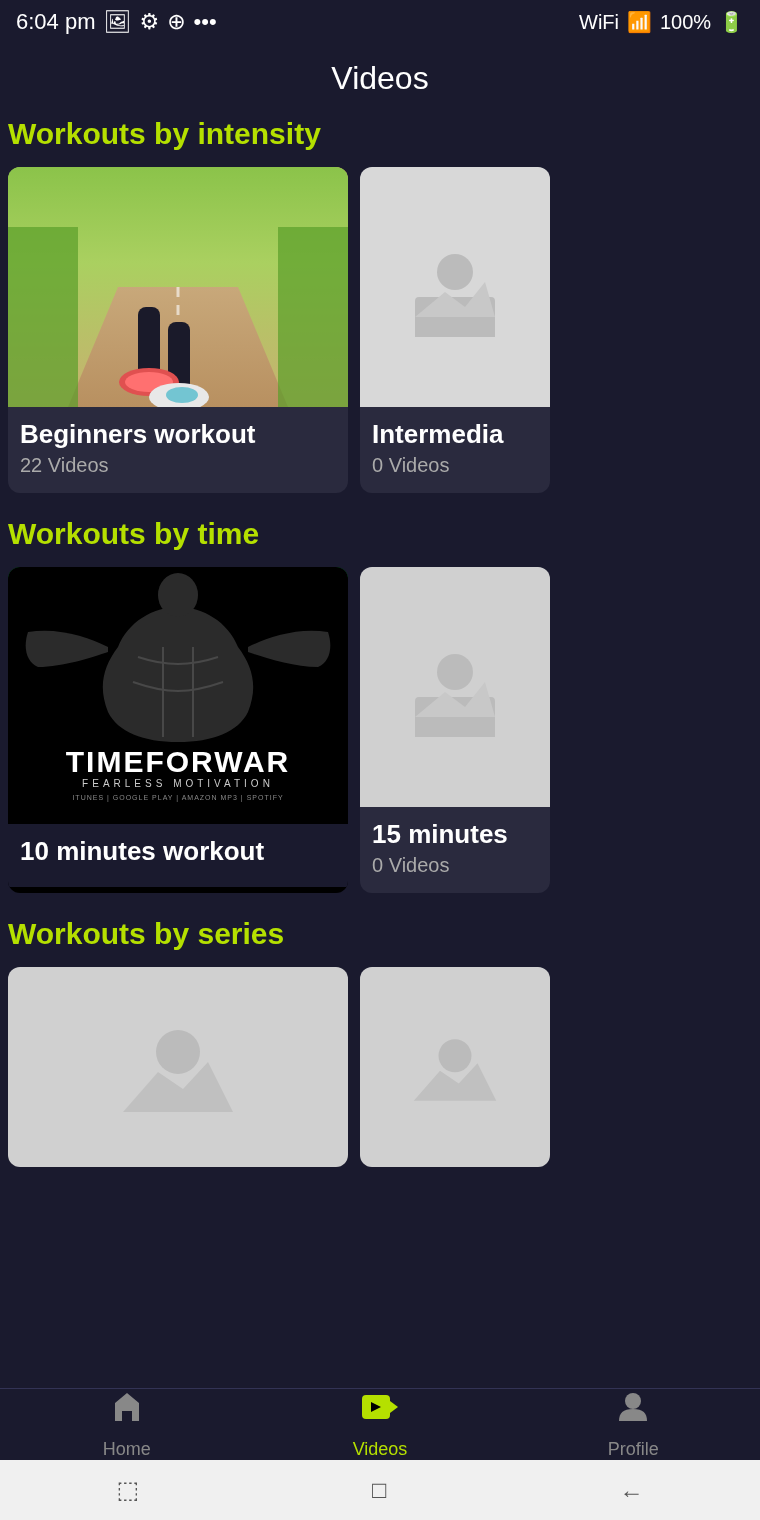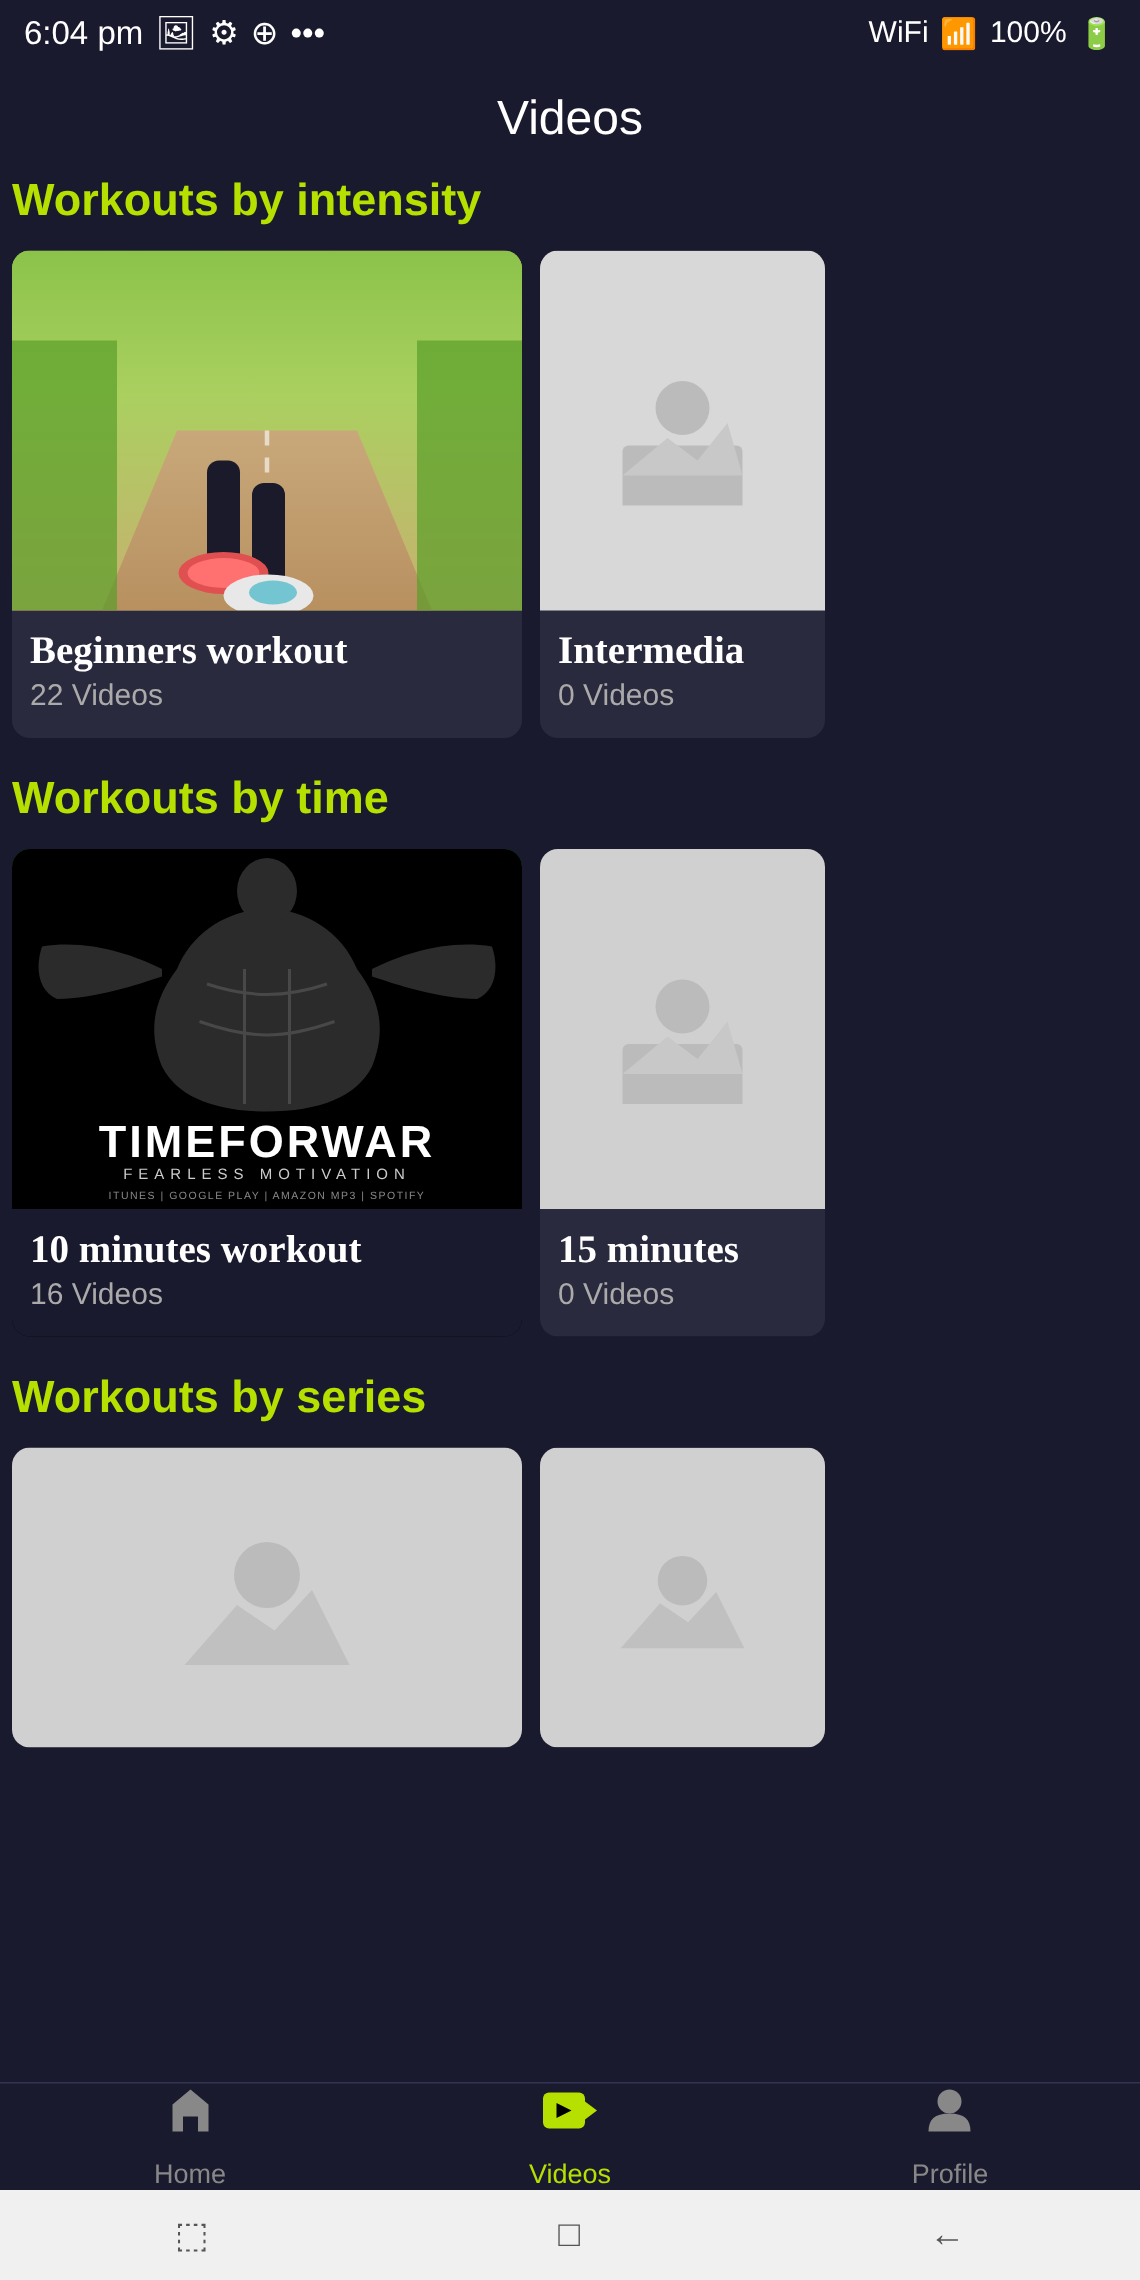--- a/index.html
+++ b/index.html
@@ -78,35 +78,35 @@
 
     .card-info {
       padding: 12px 12px 16px;
     }
 
     .card-title {
       font-size: 26px;
       font-weight: 600;
       color: #ffffff;
       margin-bottom: 4px;
-      font-family: Liberation Serif, serif;
     }
 
     .card-subtitle {
       font-size: 20px;
       color: #aaaaaa;
     }
 
     
     .card-timeforwar {
       background: #000000;
     }
 
     .card-timeforwar .card-info {
       background: #1a1a2e;
+      margin-top: 17px;
     }
 
     
     .card-partial {
       width: 190px;
       overflow: hidden;
     }
 
     
     .card-large-placeholder {
@@ -336,21 +336,20 @@
               <path d="M125,115 C145,122 160,124 170,124 C180,124 195,122 215,115" stroke="#555555" stroke-width="2" fill="none"></path>
             </g>
 
             <text x="170" y="205" text-anchor="middle" font-family="Arial Black, Arial" font-weight="900" font-size="30" fill="white" letter-spacing="2">TIMEFORWAR</text>
             <text x="170" y="220" text-anchor="middle" font-family="Arial" font-size="10" fill="#cccccc" letter-spacing="4">FEARLESS MOTIVATION</text>
             <text x="170" y="233" text-anchor="middle" font-family="Arial" font-size="7" fill="#888888" letter-spacing="1">ITUNES | GOOGLE PLAY | AMAZON MP3 | SPOTIFY</text>
           </svg>
         </div>
         <div class="card-info">
           <div class="card-title">10 minutes workout</div>
-          <div class="card-subtitle">16 Videos</div>
         </div>
       </div>
 
       <div class="card card-partial">
         <div class="img-placeholder" style="height:240px; background:#d0d0d0;">
           <svg width="100" height="100" viewBox="0 0 100 100">
             <circle cx="50" cy="35" r="18" fill="#bbbbbb"></circle>
             <rect x="10" y="60" width="80" height="50" rx="4" fill="#bbbbbb"></rect>
             <polygon points="10,80 40,55 60,70 80,45 90,80" fill="#c8c8c8"></polygon>
           </svg>

